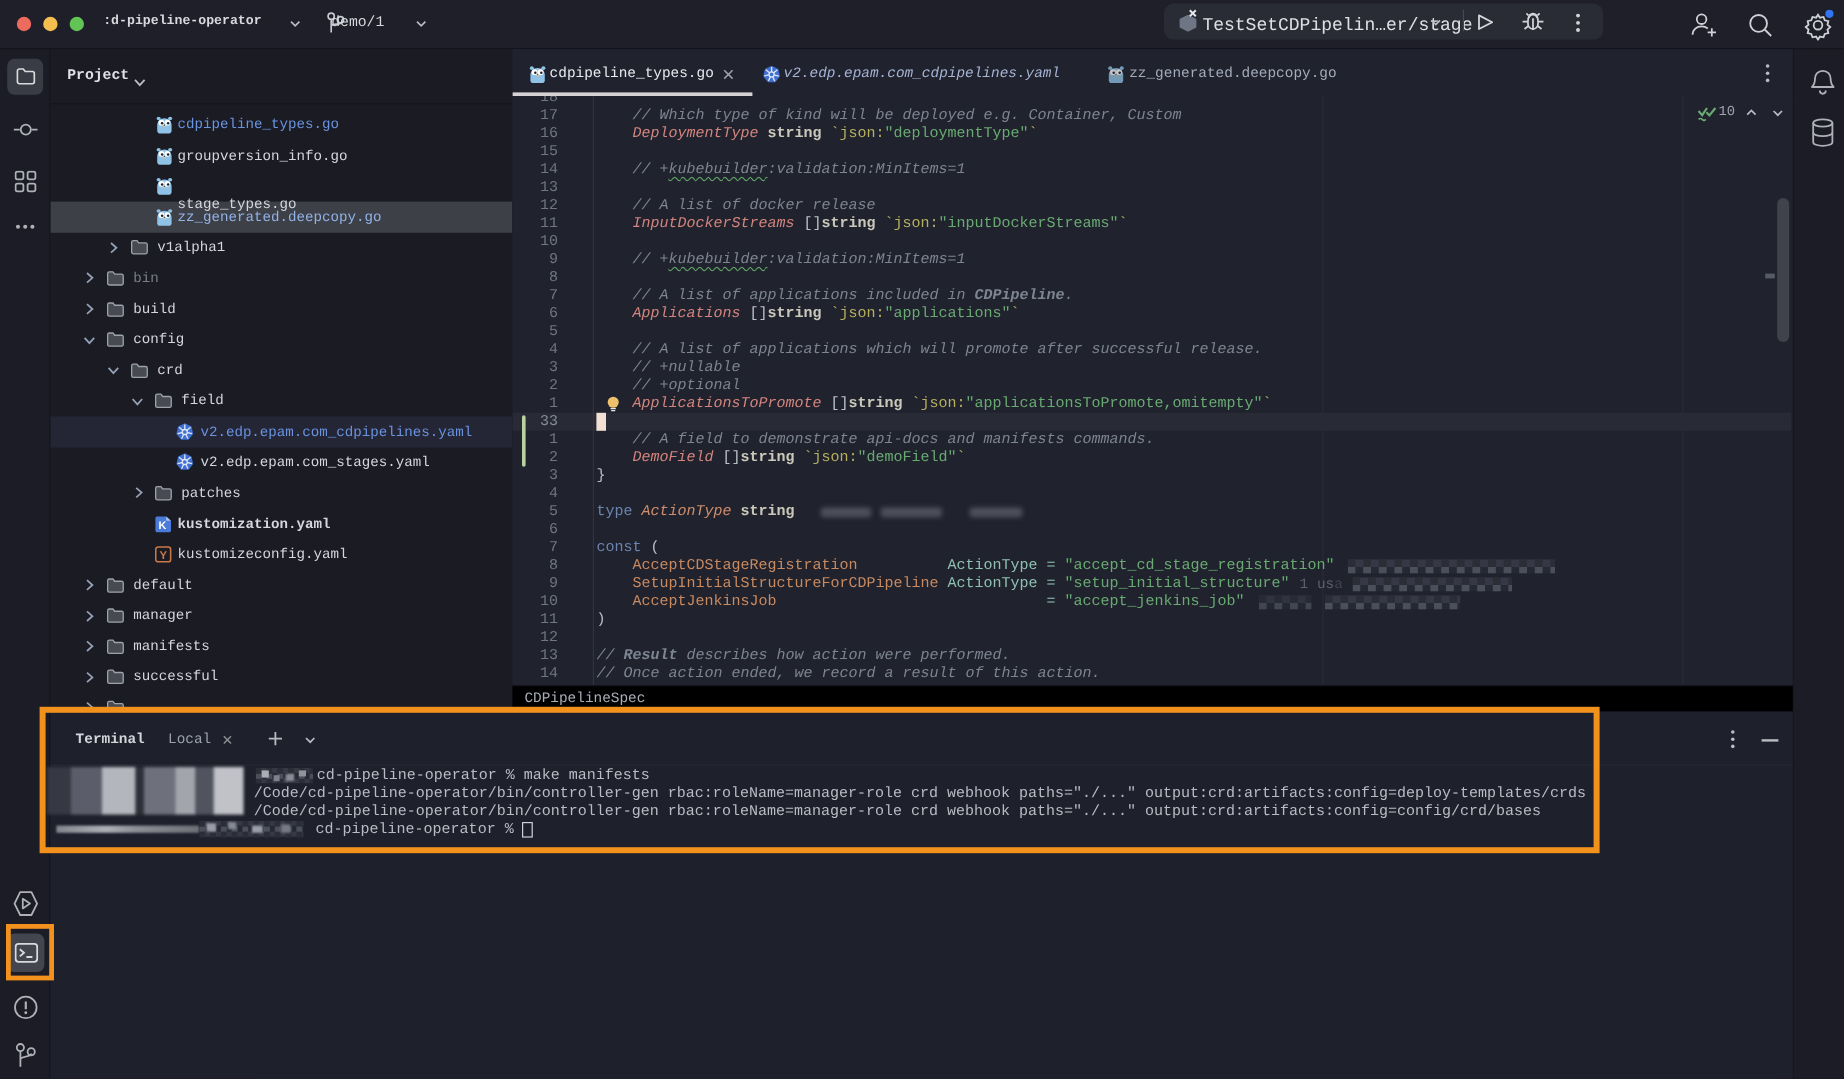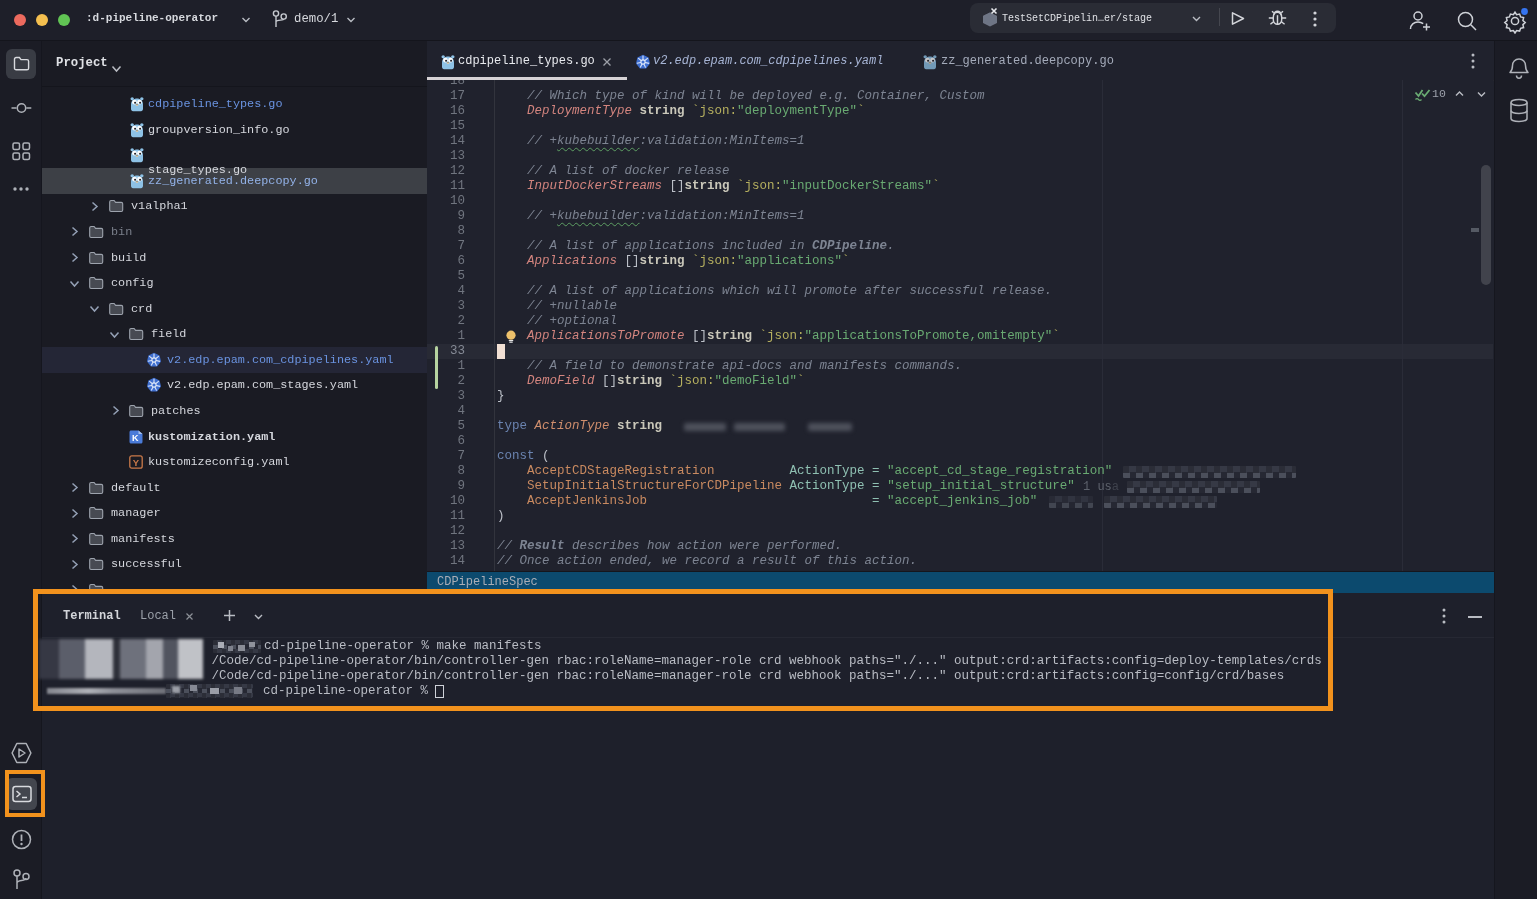--- a/index.html
+++ b/index.html
@@ -41,31 +41,31 @@
 <div class="a tl" style="left:58px;top:13.5px;background:#61c454"></div>
 <div class="a ttext" style="left:86px;top:12px;font-size:11px">:d-pipeline-operator</div>
 <svg class="a" style="left:240px;top:15px" width="12" height="10" viewBox="0 0 12 10">
         <path d="M2.5 3 6 6.5 9.5 3" fill="none" stroke="#b9bcc3" stroke-width="1.4"></path>
       </svg>
 <svg class="a" style="left:271px;top:9px" width="17" height="21" viewBox="0 0 17 21">
         <circle cx="5" cy="4.5" r="2.6" fill="none" stroke="#c6c9cf" stroke-width="1.4"></circle>
         <circle cx="12.7" cy="7.5" r="2.6" fill="none" stroke="#c6c9cf" stroke-width="1.4"></circle>
         <path d="M5 7.1 V18 M5 13 c0-3 7.7-1 7.7-2.9" fill="none" stroke="#c6c9cf" stroke-width="1.4"></path>
       </svg>
-<div class="a ttext" style="left:294px;top:12px;font-weight:normal;font-size:12.3px">demo/1</div>
+<div class="a ttext" style="left:276px;top:12px;font-weight:normal;font-size:12.3px">demo/1</div>
 <svg class="a" style="left:345px;top:15px" width="12" height="10" viewBox="0 0 12 10">
         <path d="M2.5 3 6 6.5 9.5 3" fill="none" stroke="#b9bcc3" stroke-width="1.4"></path>
       </svg>
 <div class="a" style="left:970px;top:3px;width:366px;height:30px;background:#2a2c35;border-radius:8px"></div>
 <svg class="a" style="left:979px;top:7px" width="22" height="22" viewBox="0 0 22 22">
         <path d="M4 9 l7-3.5 7 3.5 v7 l-7 3.5 -7-3.5 z" fill="#6f7585"></path>
         <path d="M4.5 8.5 l6.5-3 6.5 3.2 v6.8 l-6.5 3 -6.5-3 z" fill="#6f7585" opacity="0.85"></path>
         <path d="M12.5 1.5 l5 5 M17.5 1.5 l-5 5" stroke="#e8eaee" stroke-width="1.6"></path>
       </svg>
-<div class="a" style="left:1002px;top:12.5px;font-size:10px;color:#dee0e4">TestSetCDPipelin…er/stage</div>
+<div class="a" style="left:1002px;top:12.5px;font-size:15px;color:#dee0e4">TestSetCDPipelin…er/stage</div>
 <svg class="a" style="left:1190px;top:14px" width="13" height="10" viewBox="0 0 13 10">
         <path d="M3 3 6.5 6.5 10 3" fill="none" stroke="#b9bcc3" stroke-width="1.4"></path>
       </svg>
 <div class="a" style="left:1219px;top:8px;width:1px;height:18px;background:#45474f"></div>
 <svg class="a" style="left:1230px;top:11px" width="17" height="15" viewBox="0 0 17 15">
         <path d="M2.5 1.8 L13.5 7.5 L2.5 13.2 z" fill="none" stroke="#d3d5da" stroke-width="1.5" stroke-linejoin="round"></path>
       </svg>
 <svg class="a" style="left:1267px;top:9px" width="21" height="19" viewBox="0 0 21 19">
         <g fill="none" stroke="#d3d5da" stroke-width="1.45">
           <path d="M6.8 6 a3.7 3.7 0 0 1 7.4 0"></path>
@@ -457,21 +457,21 @@
 <div class="a" style="left:1005px;top:7px;font-size:11.5px;color:#9da2ac">10</div>
 <svg class="a" style="left:1026px;top:9px" width="13" height="10" viewBox="0 0 13 10">
         <path d="M3 6.5 L6.5 3 L10 6.5" fill="none" stroke="#b9bcc3" stroke-width="1.4"></path>
       </svg>
 <svg class="a" style="left:1048px;top:9px" width="13" height="10" viewBox="0 0 13 10">
         <path d="M3 3.5 L6.5 7 L10 3.5" fill="none" stroke="#b9bcc3" stroke-width="1.4"></path>
       </svg>
 <div class="a" style="left:1054px;top:85px;width:9.5px;height:120px;background:#41434c;border-radius:5px"></div>
 <div class="a" style="left:1044px;top:148px;width:8px;height:4px;background:#555a64"></div>
 </div>
-<div class="a" style="left:427px;top:571px;width:1067px;height:22px;background:#0c4a6e;border-top:1px solid #15161d">
+<div class="a" style="left:427px;top:571px;width:1067px;height:22px;background:#000000;border-top:1px solid #15161d">
 <div class="a" style="left:10px;top:3px;font-size:12px;color:#a9adb6">CDPipelineSpec</div>
     </div>
 <div class="a" id="terminal">
 <div class="a" style="left:21px;top:16px;font-size:12px;font-weight:bold;color:#d3d5da">Terminal</div>
 <div class="a" style="left:98px;top:16px;font-size:12px;color:#9ba0a9">Local</div>
 <svg class="a" style="left:142px;top:18px" width="11" height="11" viewBox="0 0 11 11">
         <path d="M2.5 2.5 l6 6 M8.5 2.5 l-6 6" stroke="#8c9097" stroke-width="1.2"></path>
       </svg>
 <svg class="a" style="left:180px;top:15px" width="15" height="15" viewBox="0 0 15 15">
         <path d="M7.5 2 v11 M2 7.5 h11" stroke="#b9bcc3" stroke-width="1.5"></path>

